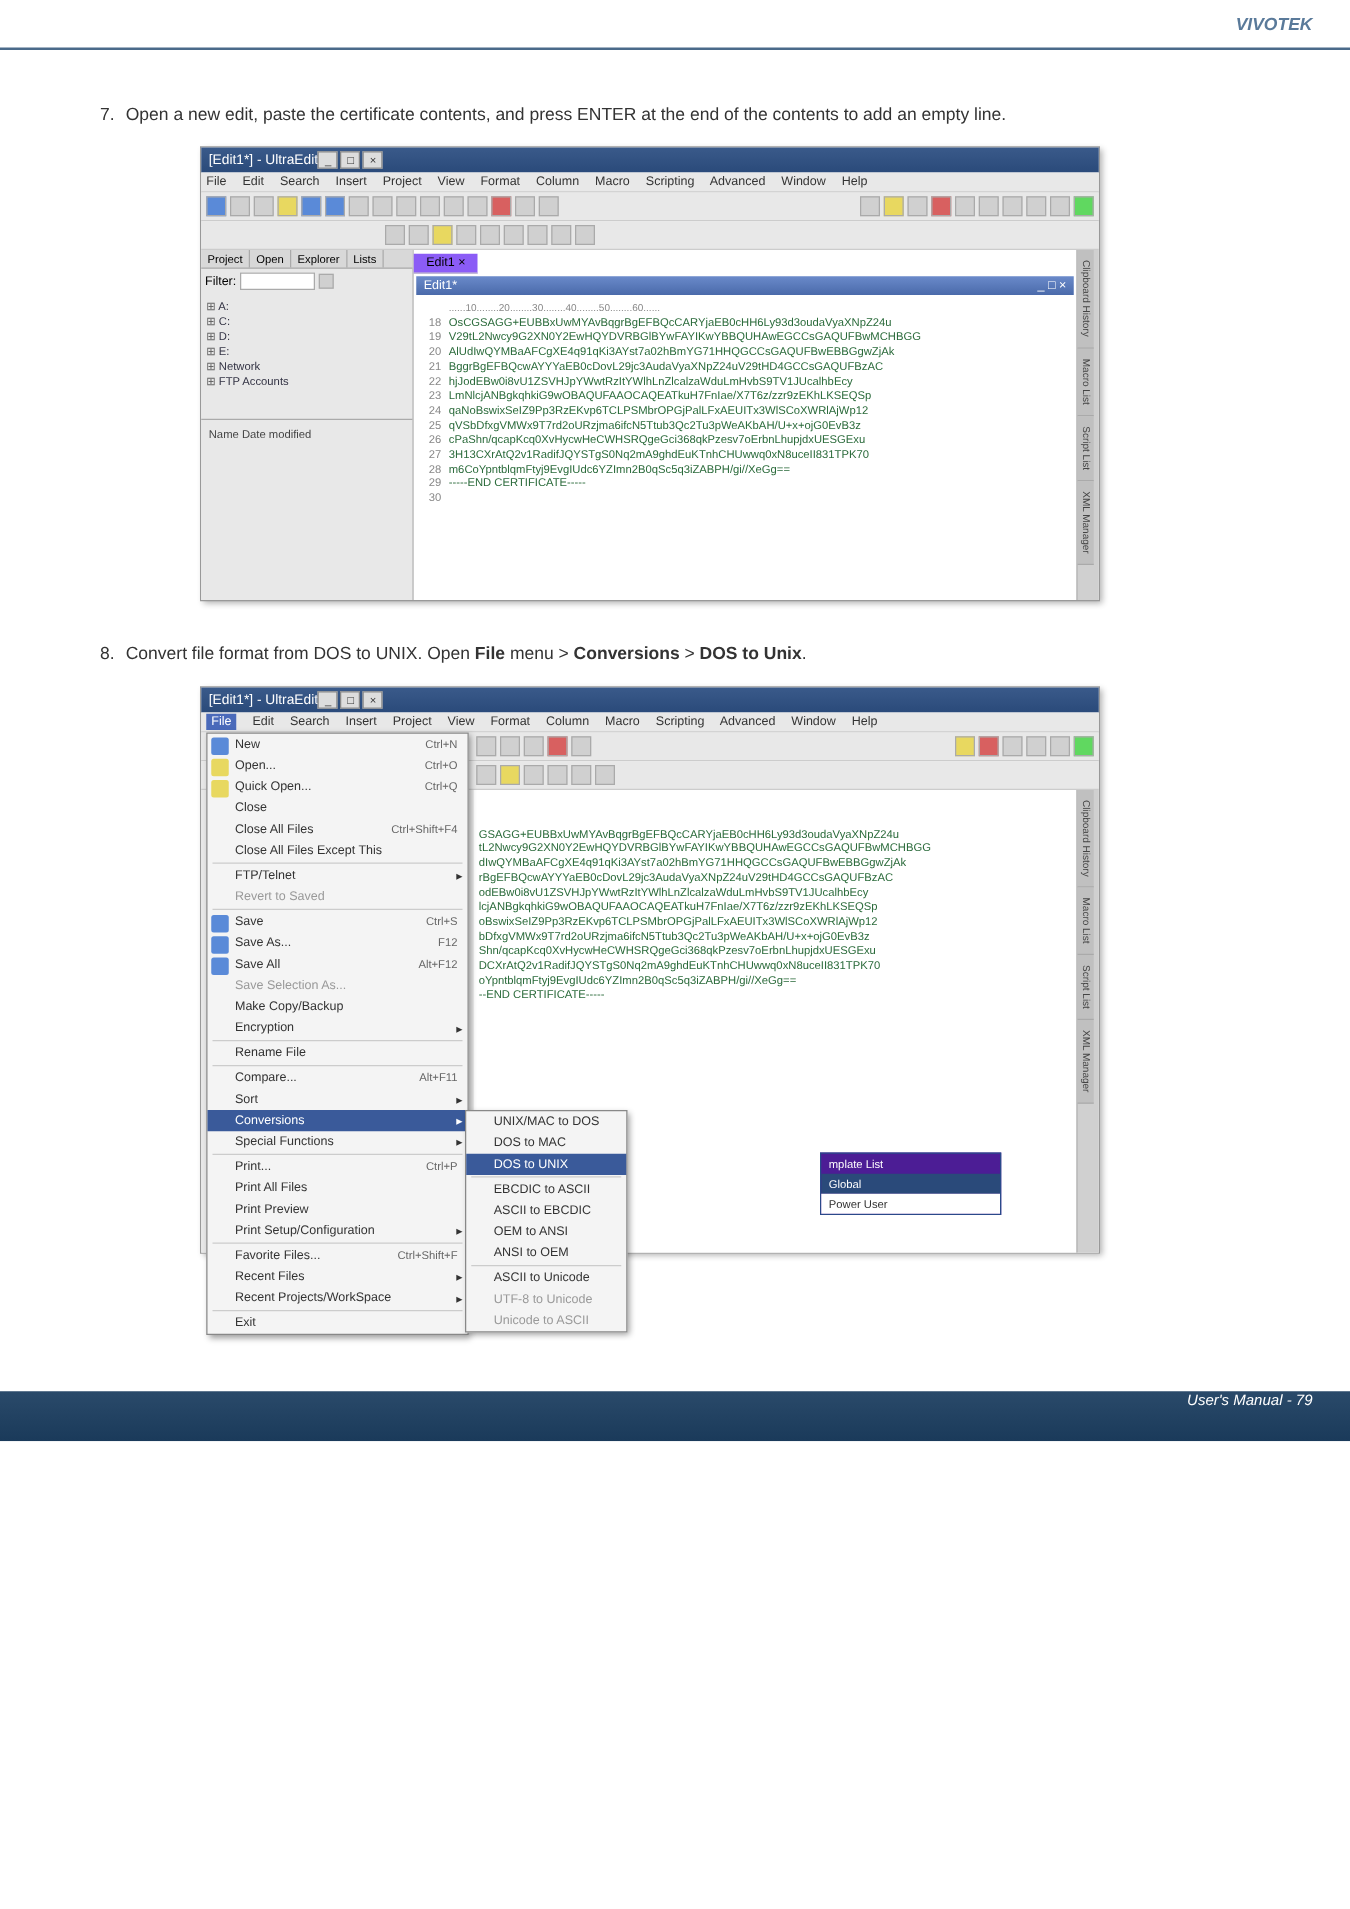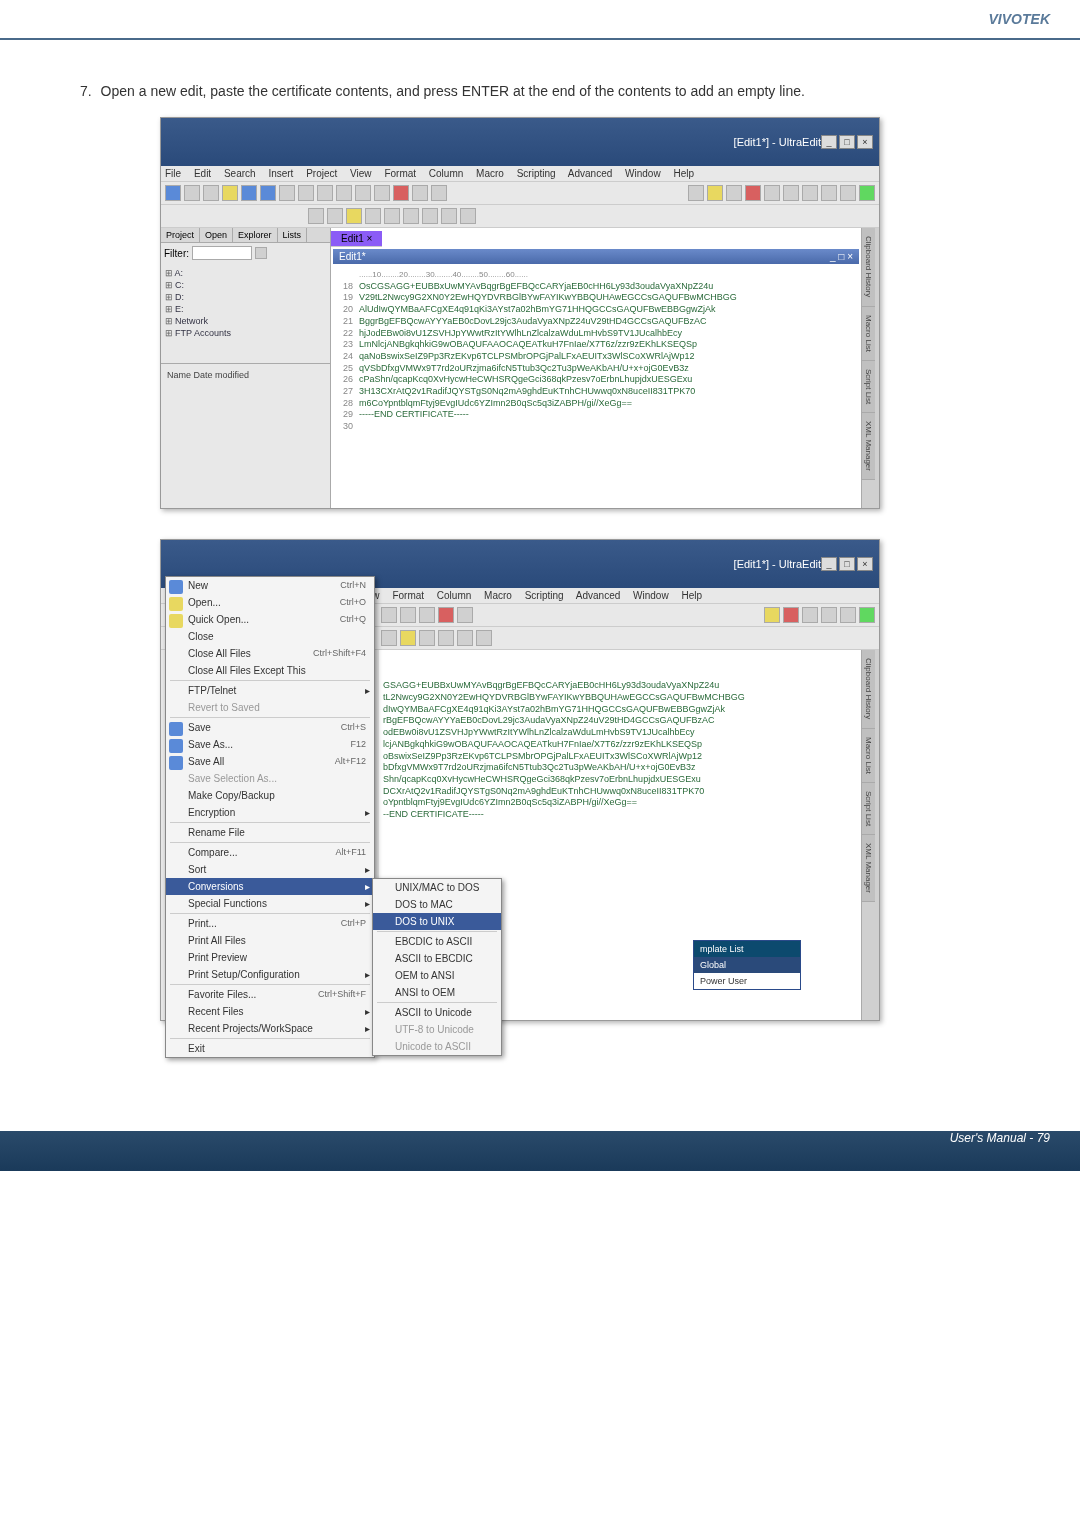--- a/index.html
+++ b/index.html
@@ -4,21 +4,21 @@
   <style>
     * { margin: 0; padding: 0; box-sizing: border-box; }
     body { font-family: Arial, sans-serif; background: #fff; width: 1080px; }
     .header-bar { height: 40px; background: #fff; border-bottom: 2px solid #4a6a8a; display: flex; align-items: center; justify-content: flex-end; padding-right: 30px; }
     .brand-logo { color: #5a7a9a; font-weight: bold; font-style: italic; font-size: 14px; }
     .content-area { padding: 40px 60px 20px 80px; }
     .step-text { font-size: 14px; line-height: 1.6; margin-bottom: 15px; color: #333; }
     .step-text .step-num { margin-right: 5px; }
     .step-text .bold { font-weight: bold; }
     .editor-window { width: 720px; margin: 10px auto 30px 80px; border: 1px solid #999; box-shadow: 2px 2px 5px rgba(0,0,0,0.3); }
-    .title-bar { background: linear-gradient(#3a5a8a, #2a4a7a); color: #fff; padding: 17px 6px; font-size: 11px; display: flex; align-items: center; justify-content: flex-end; }
+    .title-bar { background: linear-gradient(#3a5a8a, #2a4a7a); color: #fff; padding: 3px 6px; font-size: 11px; display: flex; align-items: center; justify-content: flex-start; }
     .title-bar-icons { display: flex; gap: 2px; }
     .window-ctrl { width: 16px; height: 14px; background: #ddd; border: 1px solid #888; font-size: 9px; display: flex; align-items: center; justify-content: center; color: #333; }
     .menu-bar { background: #e8e8e8; padding: 2px 4px; font-size: 10px; color: #333; border-bottom: 1px solid #ccc; }
     .menu-bar span { margin-right: 10px; }
     .toolbar-row { background: #e8e8e8; padding: 3px 4px; border-bottom: 1px solid #ccc; display: flex; align-items: center; gap: 3px; flex-wrap: wrap; }
     .tb-icon { width: 16px; height: 16px; background: #d0d0d0; border: 1px solid #aaa; display: inline-block; }
     .tb-icon.colored { background: #5a8ad8; }
     .tb-icon.yellow { background: #e8d860; }
     .tb-icon.red { background: #d86060; }
     .tb-icon.green { background: #60d860; }
@@ -49,21 +49,21 @@
     .menu-item { padding: 3px 8px 3px 22px; color: #333; position: relative; display: flex; justify-content: space-between; }
     .menu-item.disabled { color: #999; }
     .menu-item.hl { background: #3a5a9a; color: #fff; }
     .menu-sep { height: 1px; background: #ccc; margin: 1px 4px; }
     .menu-icon { position: absolute; left: 3px; width: 14px; height: 14px; background: #d0d0d0; border-radius: 2px; }
     .menu-icon.blue { background: #5a8ad8; }
     .menu-icon.yel { background: #e8d860; }
     .shortcut { color: #666; font-size: 9px; }
     .submenu-arrow { position: absolute; right: 4px; }
     .submenu { position: absolute; left: 206px; top: 0; width: 130px; background: #f4f4f4; border: 1px solid #888; box-shadow: 2px 2px 5px rgba(0,0,0,0.4); }
-    .template-popup { position: absolute; right: 60px; bottom: 30px; width: 108px; background: #0c4a6e; color: #fff; font-size: 9px; border: 1px solid #2a4a8a; }
+    .template-popup { position: absolute; right: 60px; bottom: 30px; width: 145px; background: #4c1d95; color: #fff; font-size: 9px; border: 1px solid #2a4a8a; }
     .tp-row { padding: 3px 6px; }
     .tp-row.dark { background: #2a4a7a; }
     
     .footer-bar { height: 40px; background: linear-gradient(#2a4a6a, #1a3a5a); display: flex; align-items: flex-start; justify-content: flex-end; padding-right: 30px; margin-top: 60px; }
     .footer-text { color: #fff; font-style: italic; font-size: 12px; }
   </style>
 </head>
 <body>
 
 <div class="header-bar">
@@ -193,20 +193,24 @@
       </div>
       <div class="right-tabs">
         <div class="vtab">Clipboard History</div>
         <div class="vtab">Macro List</div>
         <div class="vtab">Script List</div>
         <div class="vtab">XML Manager</div>
       </div>
     </div>
   </div>
 
+  <p class="step-text">
+    <span class="step-num">8.</span>
+    <span>Convert file format from DOS to UNIX. Open </span><span class="bold">File</span><span> menu &gt; </span><span class="bold">Conversions</span><span> &gt; </span><span class="bold">DOS to Unix</span><span>.</span>
+  </p>
 
   <div class="editor-window-2">
     <div class="title-bar">
       <span>[Edit1*] - UltraEdit</span>
       <div class="title-bar-icons">
         <span class="window-ctrl">_</span>
         <span class="window-ctrl">□</span>
         <span class="window-ctrl">×</span>
       </div>
     </div>

